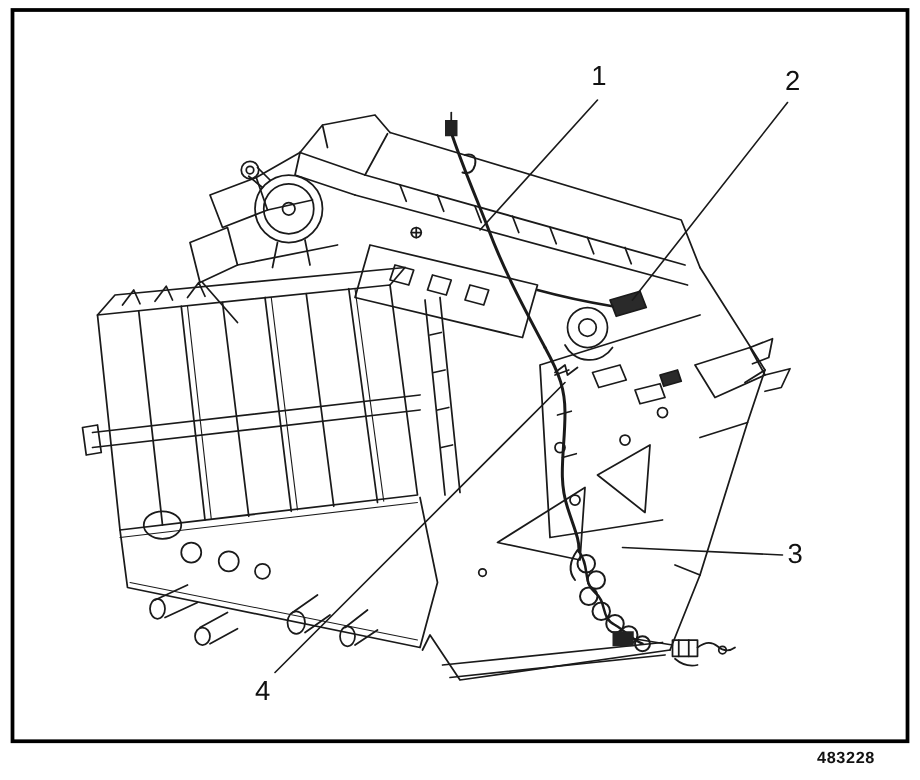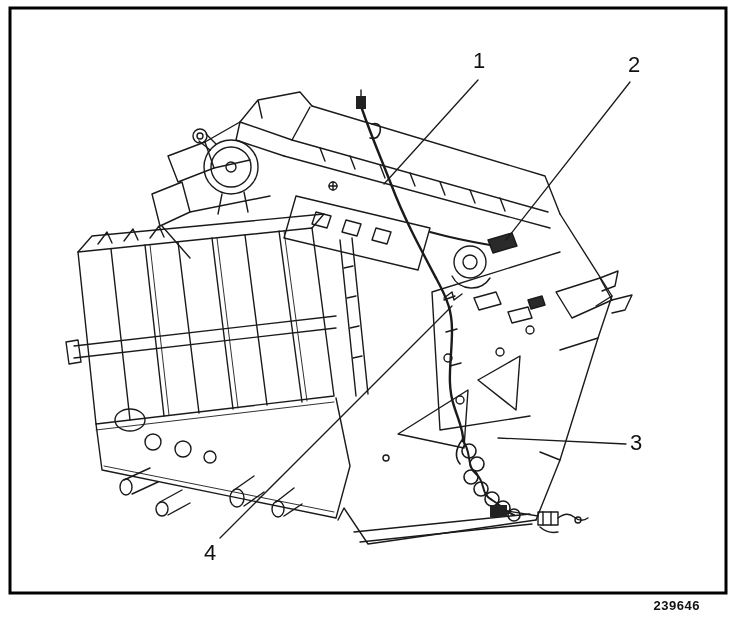--- a/index.html
+++ b/index.html
@@ -156,14 +156,14 @@
         <path d="M220,538 L452,306"></path>
       </g>
     </g>
   </svg>
 
   <div class="callout" style="left:473px;top:50px">1</div>
   <div class="callout" style="left:628px;top:54px">2</div>
   <div class="callout" style="left:630px;top:432px">3</div>
   <div class="callout" style="left:204px;top:542px">4</div>
 
-  <div class="figure-number">239646</div>
+  <div class="figure-number">483228</div>
 </div>
 
 </body></html>

